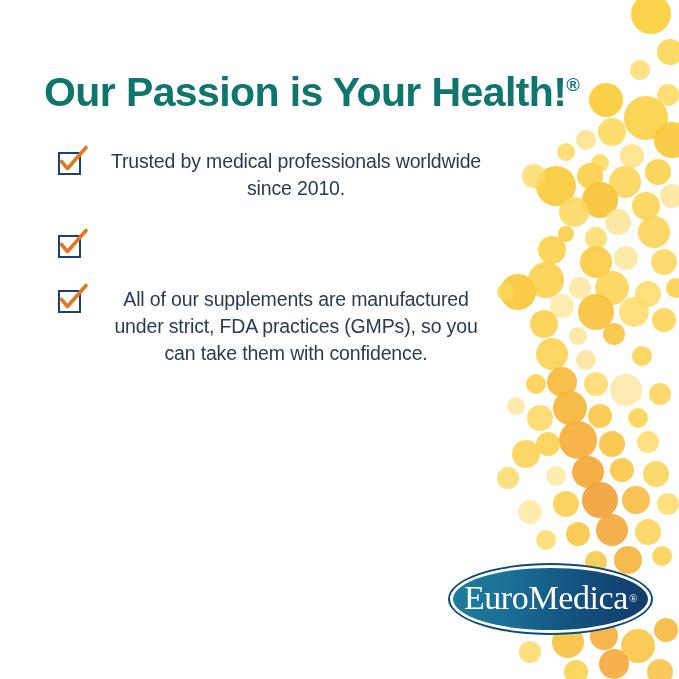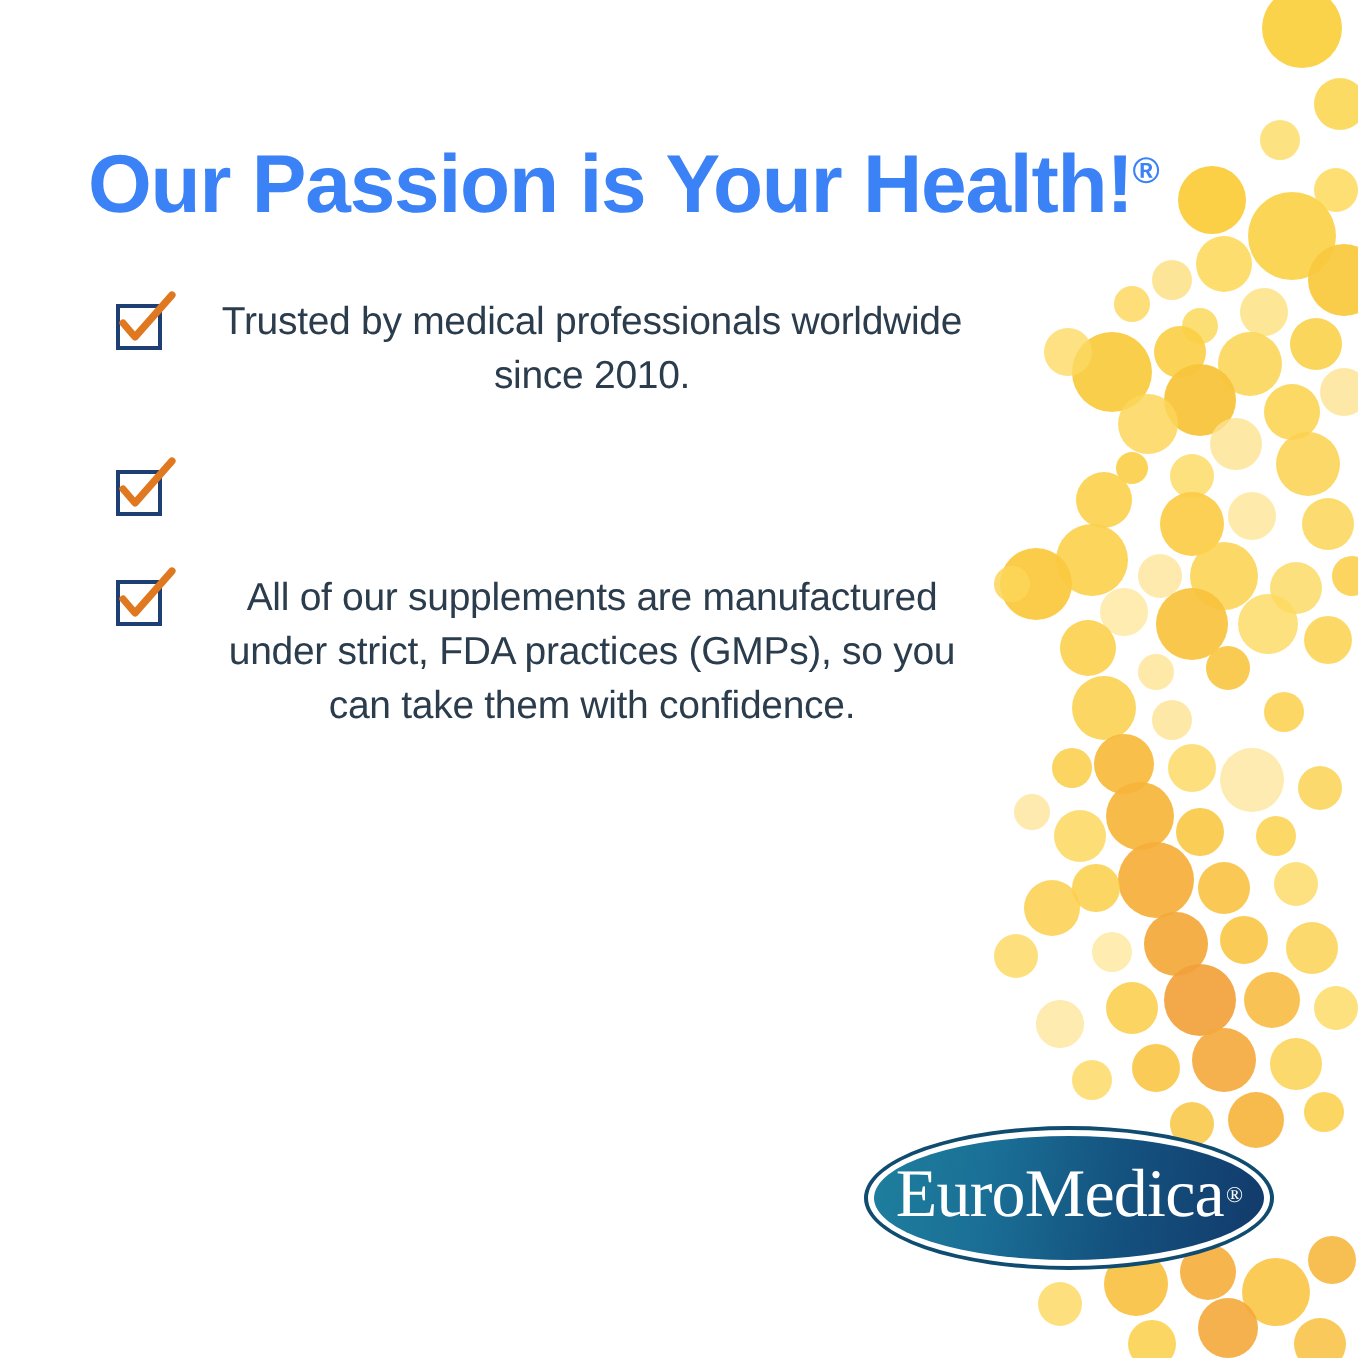--- a/index.html
+++ b/index.html
@@ -26,21 +26,21 @@
     position: absolute;
     border-radius: 50%;
   }
 
   
   #headline {
     position: absolute;
     left: 44px;
     top: 44px;
     width: 580px;
-    color: #3b82f6;
+    color: #0f766e;
     font-size: 41px;
     font-weight: bold;
     letter-spacing: -0.6px;
     line-height: 1.05;
     white-space: nowrap;
   }
   #headline .reg {
     font-size: 0.45em;
     vertical-align: super;
     font-weight: bold;
@@ -87,21 +87,21 @@
   .bullet-text {
     color: #2b3c4d;
     font-size: 19.5px;
     line-height: 1.40;
     letter-spacing: -0.15px;
   }
 
   
   #logo {
     position: absolute;
-    left: 432px;
+    left: 448px;
     top: 563px;
     width: 205px;
     height: 72px;
   }
   #logo .ring {
     position: absolute;
     inset: 0;
     border-radius: 50%;
     border: 2.5px solid #0f4c70;
     background: #ffffff;

